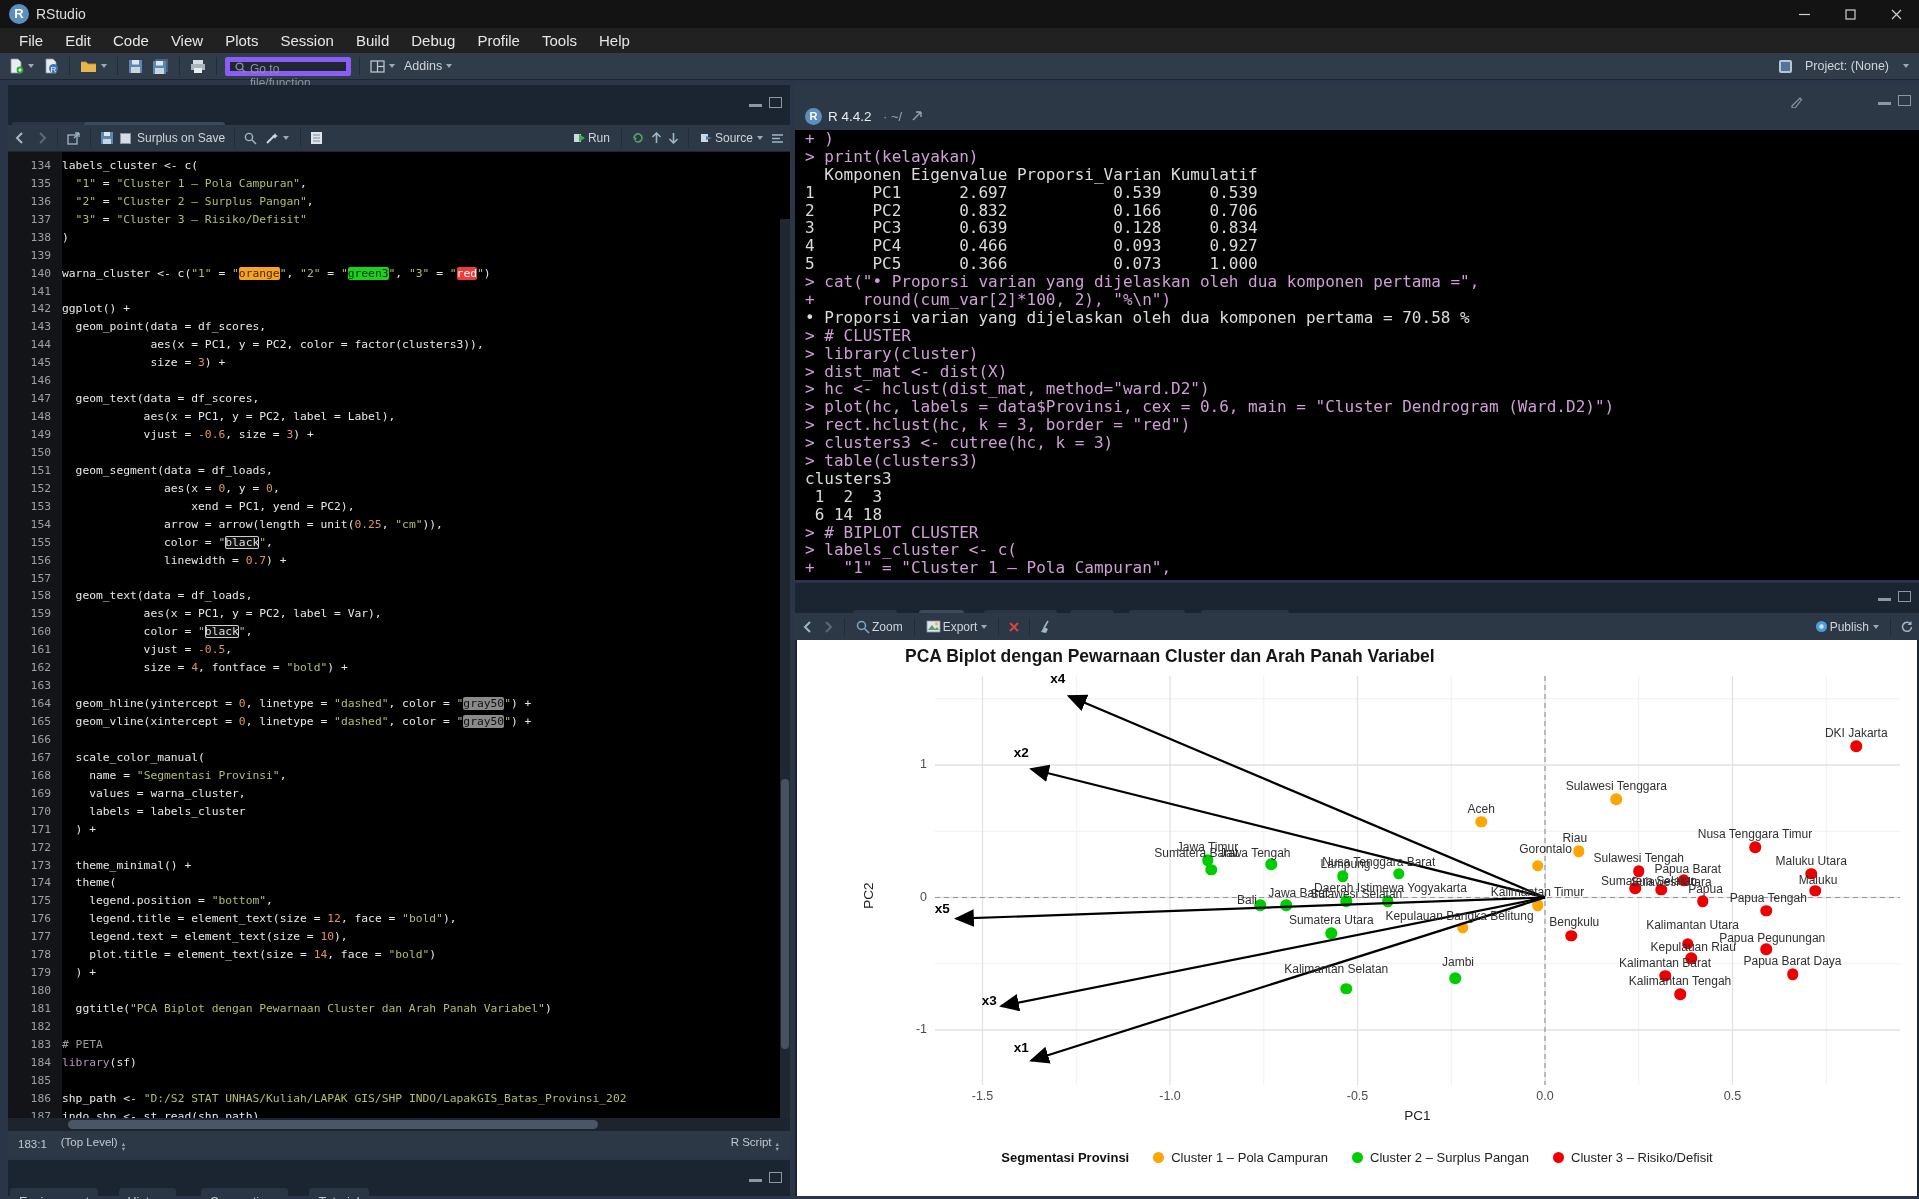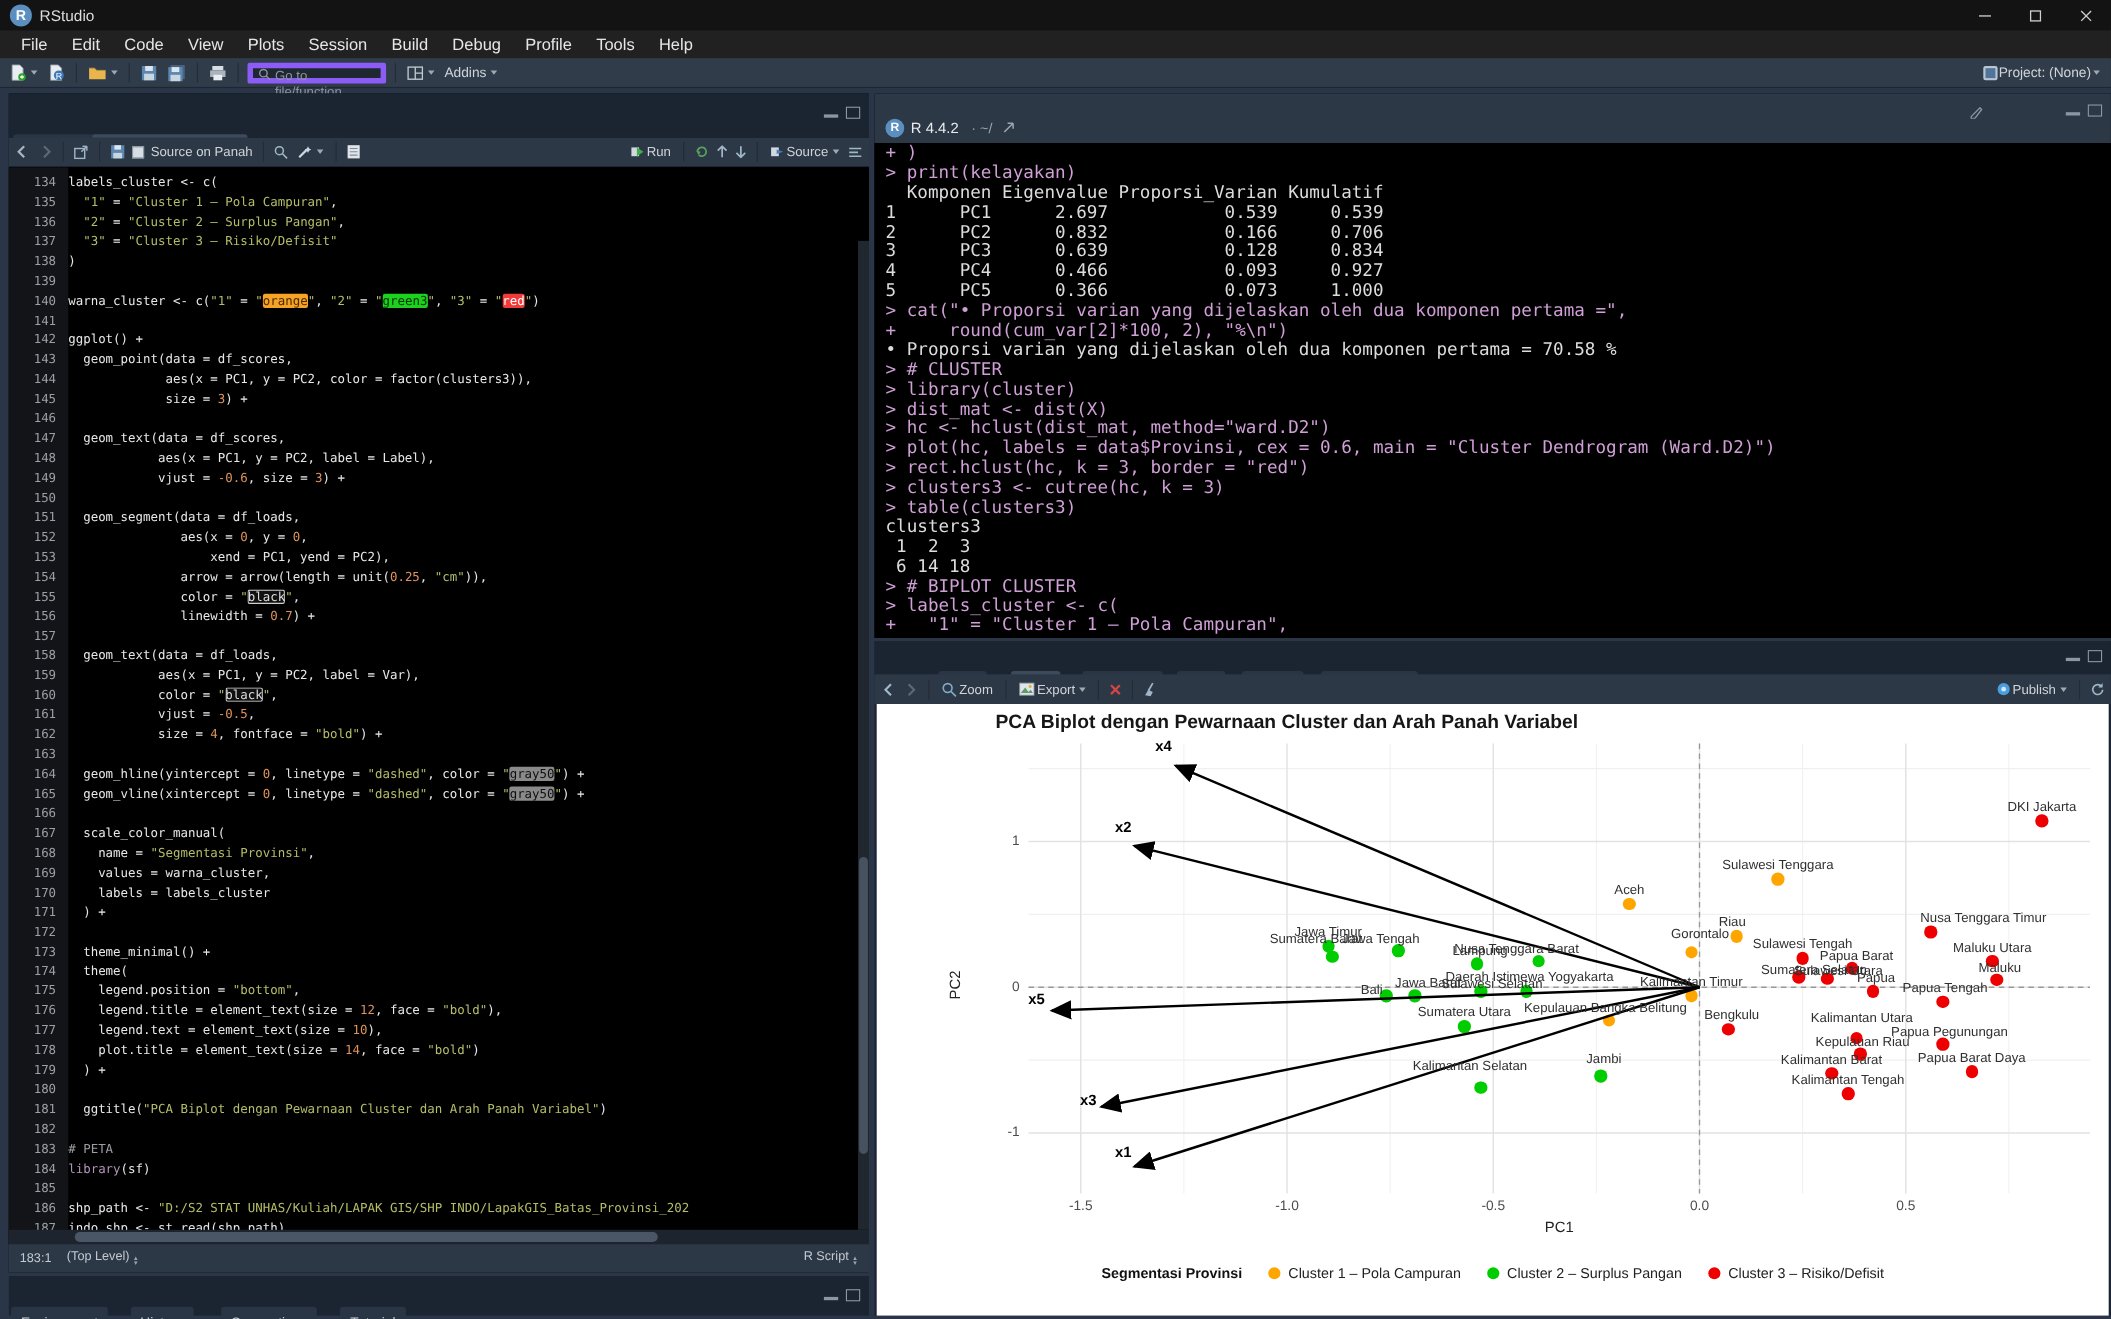--- a/index.html
+++ b/index.html
@@ -15,21 +15,21 @@
   .menubar { position:absolute; left:0; top:28px; width:1919px; height:25px; background:#212121; display:flex; align-items:center; padding-left:8px; }
   .menu-item { color:#e6e6e6; font-size:15px; padding:0 11px; height:25px; line-height:25px; }
   .main-toolbar { position:absolute; left:0; top:53px; width:1919px; height:27px; background:#303c49; border-bottom:1px solid #1d2631;
       display:flex; align-items:center; padding-left:6px; gap:5px; }
   .tb-sep { width:1px; height:18px; background:#222c38; margin:0 3px; }
   .tbtn { display:flex; align-items:center; gap:2px; padding:1px 2px; }
   .caret { width:0; height:0; border-left:3.5px solid transparent; border-right:3.5px solid transparent; border-top:4px solid #9fa9b4; margin-left:2px; }
   .searchbox { width:126px; height:19px; background:#1f2731; border:5px solid #8b5cf6; border-radius:2px;
       color:#8b949e; font-size:12px; display:flex; align-items:flex-start; gap:4px; padding:0 5px; }
   .tb-label { color:#cfd4da; font-size:12.5px; }
-  .proj { position:absolute; right:10px; top:0; height:26px; display:flex; align-items:center; gap:0; }
+  .proj { position:absolute; right:10px; top:0; height:26px; display:flex; align-items:center; gap:12px; }
 
   
   .pane { position:absolute; }
   .ptabbar { position:absolute; left:0; right:0; top:0; background:#1b2431; }
   .ptab { position:absolute; height:27px; background:#293545; color:#c6cbd2; font-size:12.5px;
       display:flex; align-items:center; gap:6px; padding:0 9px; border-radius:3px 3px 0 0;margin-top:24px; }
   .ptab.active { background:#3d4a5c; color:#eef1f5; }
   .pane-winbtns { position:absolute; display:flex; gap:7px; }
   .pwb { width:13px; height:11px; border:1px solid #8b97a3; }
   .pwb.min { border:none; border-bottom:3px solid #8b97a3; height:10px; }
@@ -247,21 +247,21 @@
           <rect x="1" y="3" width="9" height="9" fill="none" stroke="#9fb6c8" stroke-width="1.3"></rect>
           <path d="M7 6 L12 1 M12 1 h-4 M12 1 v4" stroke="#9fb6c8" stroke-width="1.3" fill="none"></path>
         </svg>
       <span class="tb-sep"></span>
       <svg class="micon" width="14" height="14">
           <rect x="1" y="1" width="12" height="12" fill="#5b87b0"></rect>
           <rect x="4" y="1" width="6" height="4" fill="#dce6ee"></rect>
           <rect x="3" y="8" width="8" height="5" fill="#c8d6e2"></rect>
         </svg>
       <span style="width:11px;height:11px;border:1px solid #8b97a3;background:#d7dde3"></span>
-      <span class="trlabel">Source on Panah</span>
+      <span class="trlabel">Surplus on Save</span>
       <span class="tb-sep"></span>
       <svg class="micon" width="13" height="13">
           <circle cx="5" cy="5" r="3.6" fill="none" stroke="#9fb6c8" stroke-width="1.4"></circle>
           <line x1="7.8" y1="7.8" x2="12" y2="12" stroke="#9fb6c8" stroke-width="1.4"></line>
         </svg>
       <span class="tbtn">
         <svg class="micon" width="14" height="13">
             <line x1="2" y1="11" x2="9" y2="4" stroke="#cfd8df" stroke-width="2"></line>
             <path d="M10 1 l1 2 2 1 -2 1 -1 2 -1 -2 -2 -1 2 -1z" fill="#cfd8df"></path>
           </svg>
@@ -597,21 +597,21 @@
           <div class="pt-label" style="left: 548.5px; top: 224.3px;">Lampung</div>
           <div class="pt-label" style="left: 581.75px; top: 221.65px;">Nusa Tenggara Barat</div>
           <div class="pt-label" style="left: 593.5px; top: 248.475px;">Daerah Istimewa Yogyakarta</div>
           <div class="pt-label" style="left: 501.25px; top: 253.45px;">Jawa Barat</div>
           <div class="pt-label" style="left: 559.25px; top: 254.475px;">Sulawesi Selatan</div>
           <div class="pt-label" style="left: 450px; top: 260.45px;">Bali</div>
           <div class="pt-label" style="left: 534.25px; top: 280.275px;">Sumatera Utara</div>
           <div class="pt-label" style="left: 539.25px; top: 328.925px;">Kalimantan Selatan</div>
           <div class="pt-label" style="left: 661px; top: 322.325px;">Jambi</div>
           <div class="pt-label" style="left: 1059.25px; top: 93.45px;">DKI Jakarta</div>
-          <div class="pt-label" style="left: 1006px; top: 194.15px; text-align: right;">Nusa Tenggara Timur</div>
+          <div class="pt-label" style="left: 958px; top: 194.15px; text-align: right;">Nusa Tenggara Timur</div>
           <div class="pt-label" style="left: 1014.25px; top: 220.65px;">Maluku Utara</div>
           <div class="pt-label" style="left: 1021px; top: 239.875px;">Maluku</div>
           <div class="pt-label" style="left: 841.75px; top: 218px;">Sulawesi Tengah</div>
           <div class="pt-label" style="left: 890.75px; top: 229.275px;">Papua Barat</div>
           <div class="pt-label" style="left: 874.25px; top: 241.55px;">Sulawesi Utara</div>
           <div class="pt-label" style="left: 852px; top: 241.225px;">Sumatera Selatan</div>
           <div class="pt-label" style="left: 908.5px; top: 249.475px;">Papua</div>
           <div class="pt-label" style="left: 971.25px; top: 257.75px;">Papua Tengah</div>
           <div class="pt-label" style="left: 777.25px; top: 281.925px;">Bengkulu</div>
           <div class="pt-label" style="left: 895.5px; top: 285px;">Kalimantan Utara</div>

